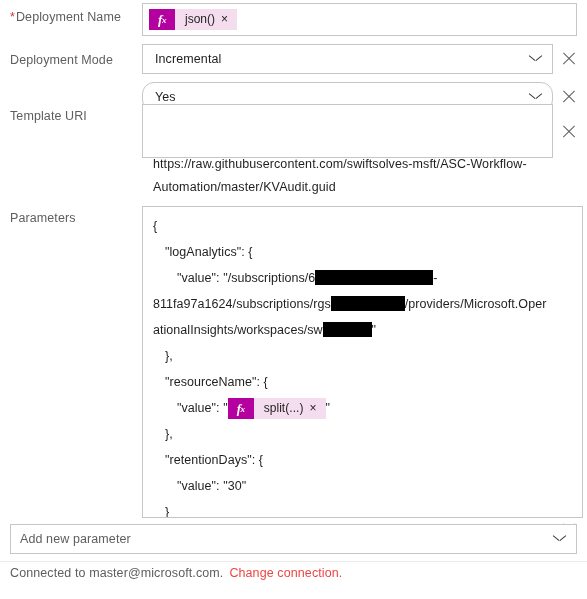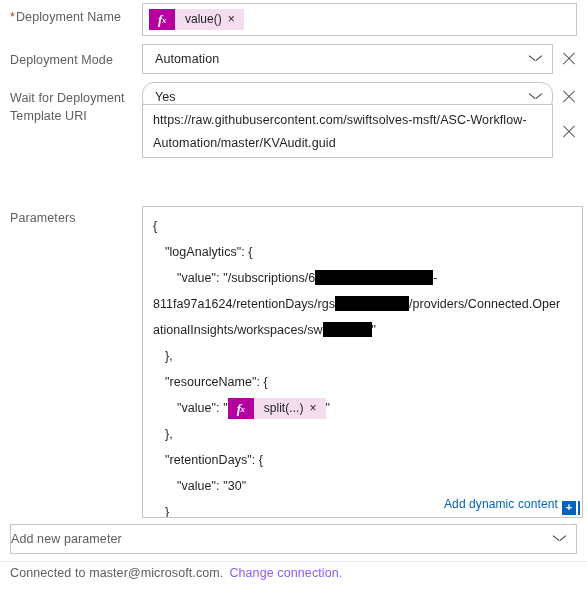--- a/index.html
+++ b/index.html
@@ -212,102 +212,100 @@
     background: #edebe9;
   }
   .footer-text {
     position: absolute;
     font-size: 12.5px;
     color: #605e5c;
     letter-spacing: 0.1px;
     white-space: nowrap;
   }
   .footer-link {
-    color: #8b5cf6;
+    color: #ef4444;
     cursor: pointer;
     margin-left: 6px;
   }
 </style>
 </head>
 <body>
 
 <div class="form">
 
   <div class="row" style="top:0px;height:44px;">
     <div class="label" style="top:10px;"><span class="req">*</span><span>Deployment Name</span></div>
     <div class="field" style="top:3px;width:435px;height:33px;padding:5px 6px;">
       <span class="chip">
         <span class="fx">
             <i>f</i>
             <sub>x</sub>
           </span>
-        <span class="chip-text">value()</span>
+        <span class="chip-text">json()</span>
         <span class="chip-x">×</span>
       </span>
     </div>
   </div>
 
   <div class="row" style="top:44px;height:38px;">
     <div class="label" style="top:9px;">Deployment Mode</div>
     <div class="field" style="top:0px;width:411px;height:30px;">
-      <span class="val" style="position:absolute;left:12px;top:7px;">Automation</span>
+      <span class="val" style="position:absolute;left:12px;top:7px;">Incremental</span>
       <span class="chev"></span>
     </div>
     <span class="delx" style="left:561px;top:7px;"></span>
   </div>
 
   <div class="row" style="top:82px;height:38px;">
-    <div class="label" style="top:9px;">Wait for Deployment</div>
     <div class="field" style="top:0px;width:411px;height:30px;border-radius:12px;">
       <span class="val" style="position:absolute;left:12px;top:7px;">Yes</span>
       <span class="chev"></span>
     </div>
     <span class="delx" style="left:561px;top:7px;"></span>
   </div>
 
   <div class="row" style="top:104px;height:56px;padding-left:35px;">
     <div class="label" style="top:5px;">Template URI</div>
     <div class="field" style="top:0px;width:411px;height:54px;padding:4px 10px;">
-      <div class="val" style="line-height:23px;">https://raw.githubusercontent.com/swiftsolves-msft/ASC-Workflow-</div>
+      <div class="val" style="line-height:23px;margin-top:44px;">https://raw.githubusercontent.com/swiftsolves-msft/ASC-Workflow-</div>
       <div class="val" style="line-height:23px;">Automation/master/KVAudit.guid</div>
     </div>
     <span class="delx" style="left:561px;top:20px;"></span>
   </div>
 
   <div class="row" style="top:176px;height:320px;margin-top:30px;">
     <div class="label" style="top:5px;">Parameters</div>
     <div class="field params-box" style="top:0px;width:441px;height:312px;padding:6px 10px;">
       <div id="params-lines">
           <div class="params-line"><span>{</span></div>
           <div class="params-line" style="padding-left: 12px;"><span>"logAnalytics": {</span></div>
           <div class="params-line" style="padding-left: 24px;"><span>"value": "/subscriptions/6</span><span class="redact" style="width: 118px; height: 15px;"></span><span>-</span></div>
-          <div class="params-line"><span>811fa97a1624/retentionDays/rgs</span><span class="redact" style="width: 74px; height: 15px;"></span><span>/providers/Connected.Oper</span></div>
+          <div class="params-line"><span>811fa97a1624/subscriptions/rgs</span><span class="redact" style="width: 74px; height: 15px;"></span><span>/providers/Microsoft.Oper</span></div>
           <div class="params-line"><span>ationalInsights/workspaces/sw</span><span class="redact" style="width: 49px; height: 15px;"></span><span>"</span></div>
           <div class="params-line" style="padding-left: 12px;"><span>},</span></div>
           <div class="params-line" style="padding-left: 12px;"><span>"resourceName": {</span></div>
           <div class="params-line" style="padding-left: 24px;"><span>"value": "</span><span class="chip">
               <span class="fx">
                 <i>f</i>
                 <sub>x</sub>
               </span>
               <span class="chip-text">split(...)</span>
               <span class="chip-x">×</span>
             </span><span>"</span></div>
           <div class="params-line" style="padding-left: 12px;"><span>},</span></div>
           <div class="params-line" style="padding-left: 12px;"><span>"retentionDays": {</span></div>
           <div class="params-line" style="padding-left: 24px;"><span>"value": "30"</span></div>
           <div class="params-line" style="padding-left: 12px;"><span>}</span></div>
         </div>
     </div>
     <span class="delx" style="left:561px;top:316px;"></span>
   </div>
 
-  <div class="adc" style="left:444px;top:497px;"><span>Add dynamic content</span><span class="adc-icon">+</span></div>
 
   <div class="field" style="left:10px;top:524px;width:567px;height:30px;">
-    <span class="placeholder" style="position:absolute;left:0;top:7px;">Add new parameter</span>
+    <span class="placeholder" style="position:absolute;left:9px;top:7px;">Add new parameter</span>
     <span class="chev"></span>
   </div>
 
   <div class="divider" style="top:561px;"></div>
   <div class="footer-text" style="left:10px;top:566px;"><span>Connected to master@microsoft.com.</span><span class="footer-link">Change connection.</span></div>
 
 </div>
 
 </body></html>

